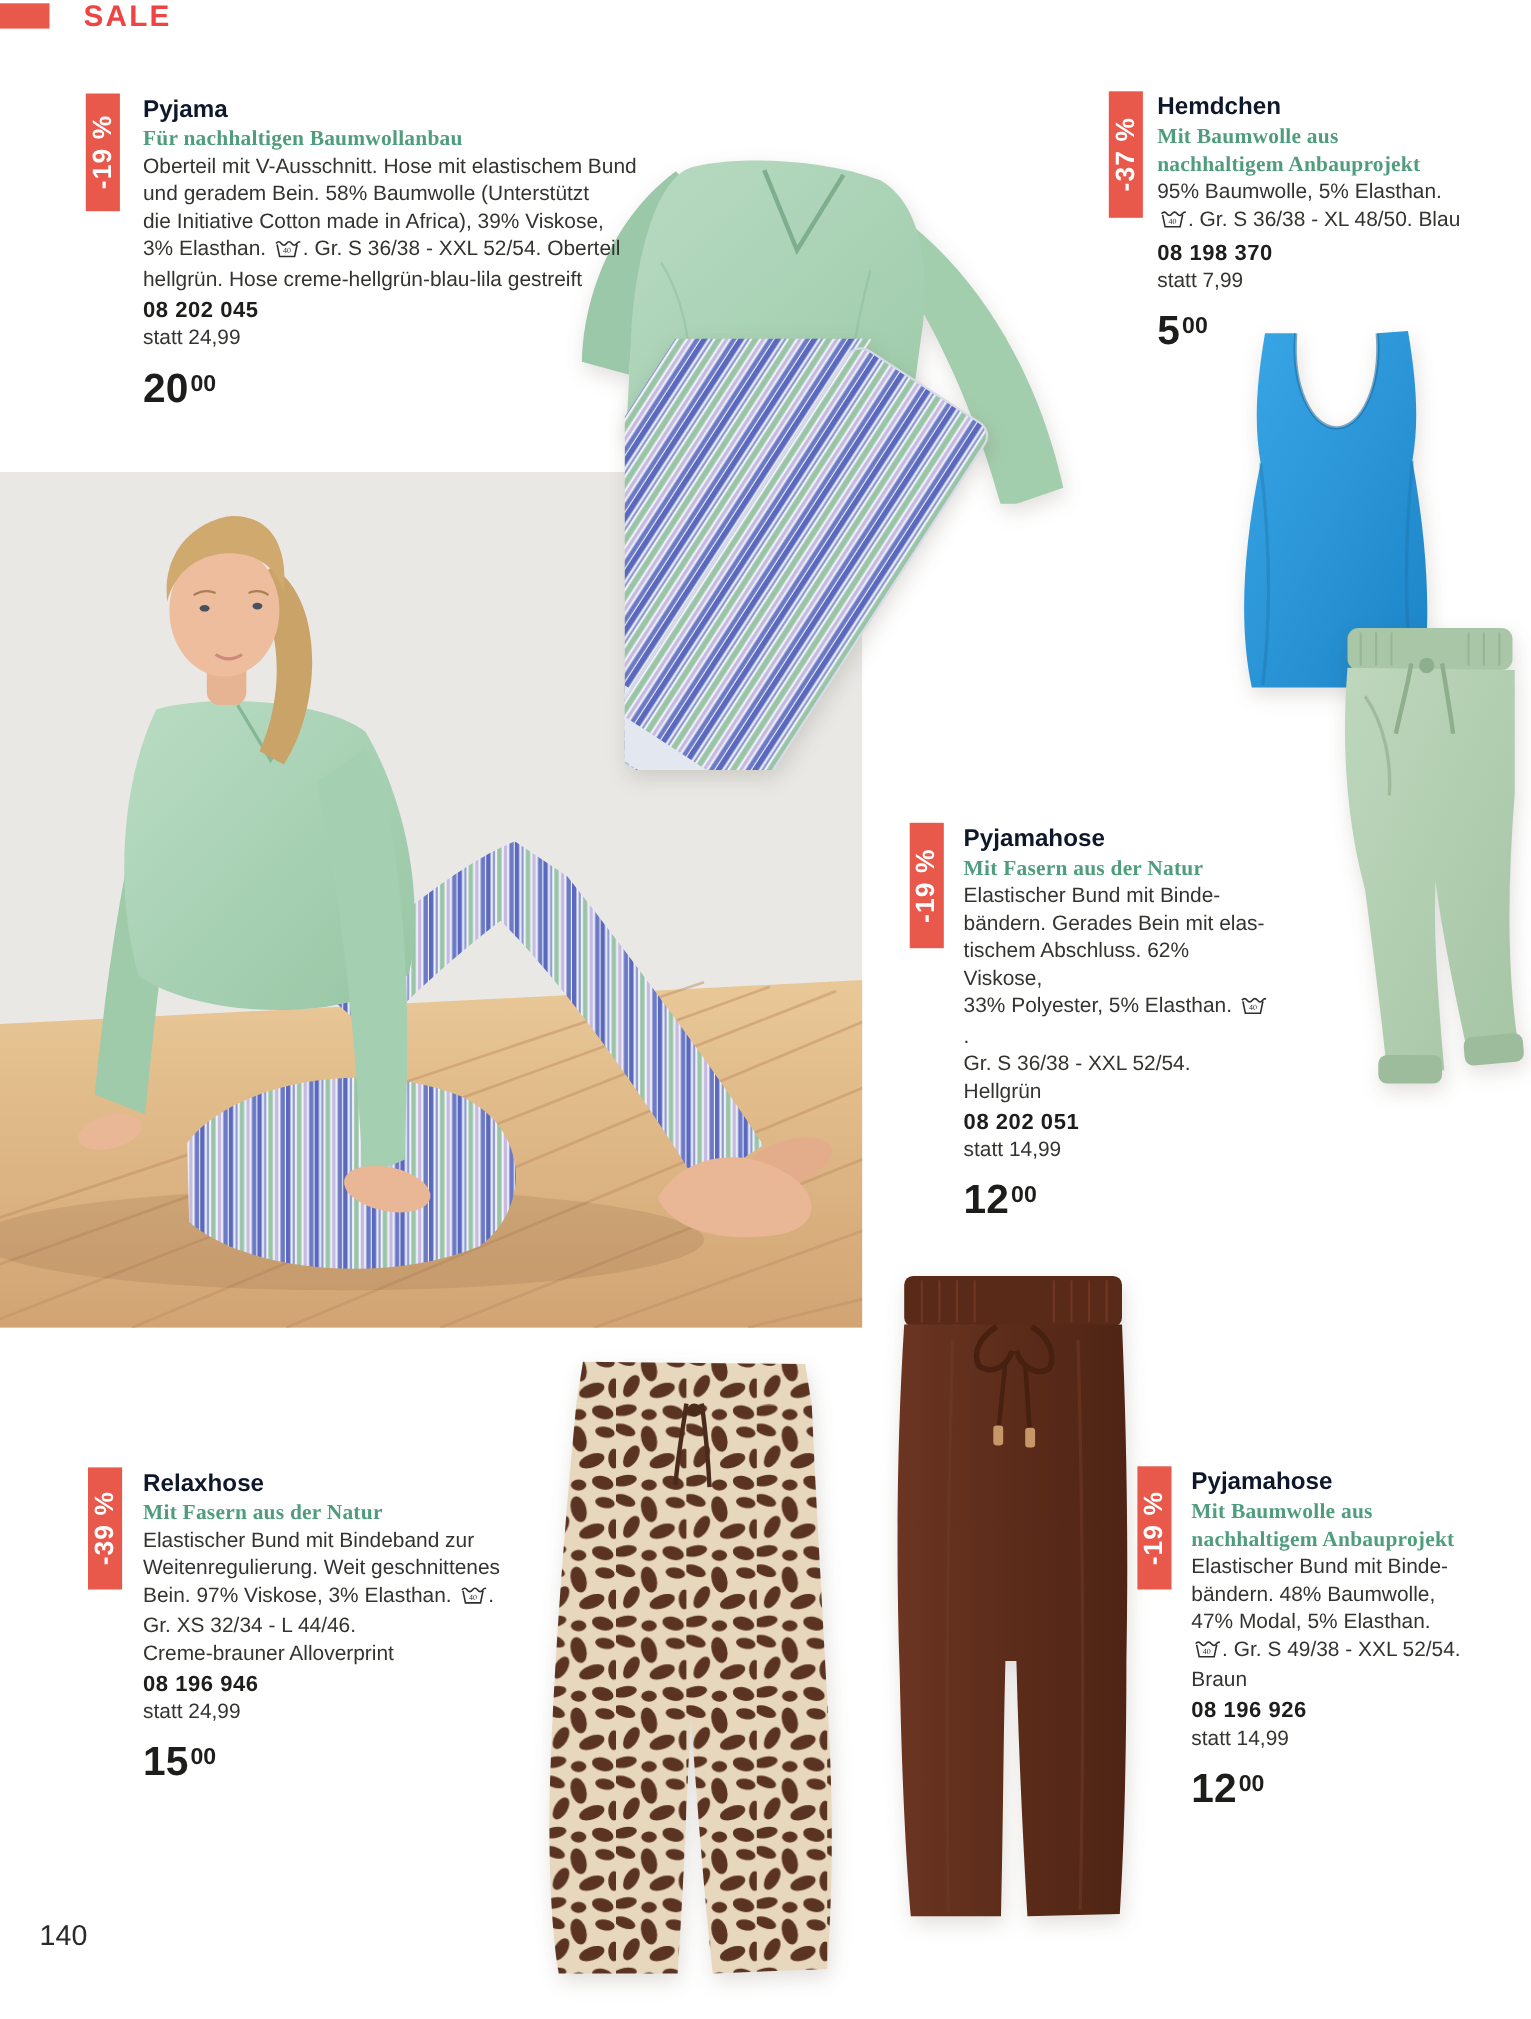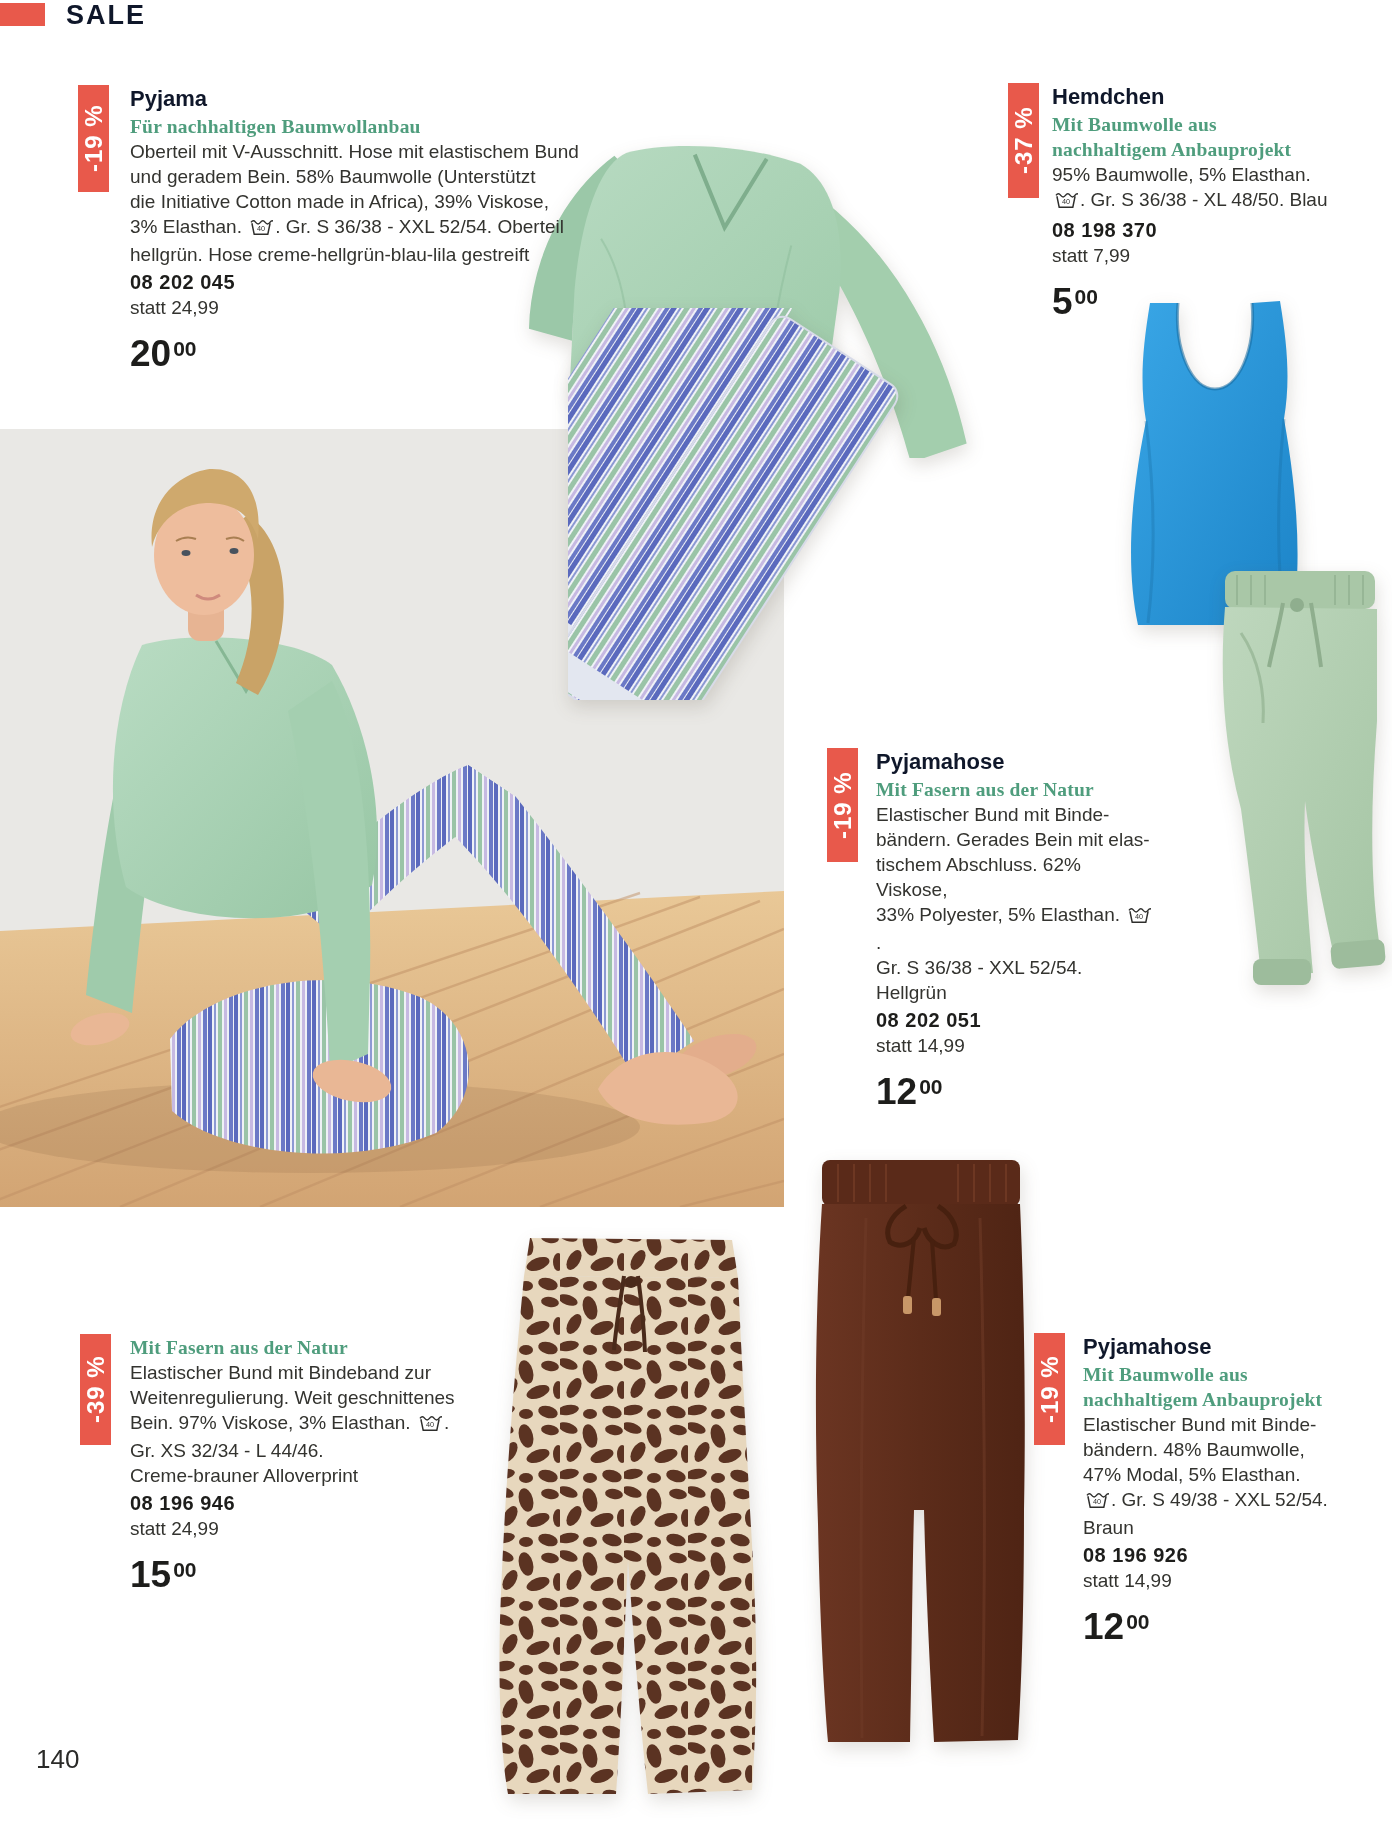--- a/index.html
+++ b/index.html
@@ -1,35 +1,35 @@
 <!DOCTYPE html>
 <html><head>
 <meta charset="utf-8">
 <style>
   html,body{margin:0;padding:0;background:#ffffff;}
   .page{position:relative;width:1392px;height:1835px;background:#fff;overflow:hidden;
         font-family:"Liberation Sans", sans-serif;color:#33332f;}
   
   .sale-square{position:absolute;left:0;top:3px;width:45px;height:23px;background:#e8594b;}
-  .sale-label{position:absolute;left:66px;top:0px;font-size:27px;font-weight:700;color:#0f172a;letter-spacing:2px;}
+  .sale-label{position:absolute;left:76px;top:0px;font-size:27px;font-weight:700;color:#ef4444;letter-spacing:2px;}
   
   .product{position:absolute;}
   .badge{position:absolute;left:0;top:0;width:31px;background:#e8594b;color:#fff;
          font-weight:700;font-size:24px;letter-spacing:1px;
          writing-mode:vertical-rl;transform:rotate(180deg);
          display:flex;align-items:center;justify-content:center;}
   .pcol{position:relative;}
   .ptitle{font-size:22px;font-weight:700;color:#0f172a;line-height:28px;}
   .psub{font-size:19.5px;font-weight:700;color:#4f9d7d;line-height:25px;white-space:pre-line;letter-spacing:.2px;margin-top:1px;font-family:Liberation Serif, serif;}
   .pdesc{font-size:19px;line-height:25px;color:#33332f;white-space:pre-line;}
   .partno{font-size:20px;font-weight:700;color:#1d1d1b;margin-top:2px;line-height:26px;letter-spacing:.5px;}
   .pold{font-size:19px;line-height:26px;color:#33332f;}
   .pprice{margin-top:9px;font-size:37px;font-weight:700;color:#1d1d1b;line-height:38px;}
   .pprice .sup{font-size:21px;vertical-align:10px;margin-left:2px;}
-  .wicon{display:inline-block;vertical-align:-3px;margin:0 2px;}
+  .wicon{display:inline-block;vertical-align:-3px;margin:0 2px;font-family:Liberation Serif, serif;}
   
   .imgwrap{position:absolute;filter:drop-shadow(2px 7px 9px rgba(70,55,40,.16));}
   .photowrap{position:absolute;}
   .pagenum{position:absolute;left:36px;top:1744px;font-size:26px;color:#2a2a28;}
 </style>
 </head>
 <body>
 
 <div class="page">
 
@@ -283,20 +283,21 @@
 Hellgrün</span></div>
       <div class="partno">08 202 051</div>
       <div class="pold">statt 14,99</div>
       <div class="pprice"><span>12</span><span class="sup">00</span></div>
     </div>
   </div>
 
   <div class="product" style="left:80px;top:1334px;width:440px;">
     <div class="badge" style="height:111px;">-39 %</div>
     <div class="pcol" style="margin-left:50px;width:390px;">
+      <div class="ptitle">Relaxhose</div>
       <div class="psub">Mit Fasern aus der Natur</div>
       <div class="pdesc"><span>Elastischer Bund mit Bindeband zur
 Weitenregulierung. Weit geschnittenes
 Bein. 97% Viskose, 3% Elasthan. </span><span class="wicon"><svg viewBox="0 0 26 22" width="24" height="20">
               <path d="M2,7 q2.6,-3.4 5.2,0 q2.6,3.4 5.2,0 q2.6,-3.4 5.2,0 q2.6,3.4 5.2,0 q2.6,-3.4 5.2,0" fill="none" stroke="#2e2e2c" stroke-width="1.6"></path>
               <path d="M3,8 L5.5,20 L20.5,20 L23,8" fill="none" stroke="#2e2e2c" stroke-width="1.6"></path>
               <text x="13" y="17" font-size="8" text-anchor="middle" fill="#2e2e2c">40</text>
             </svg></span><span>.
 Gr. XS 32/34 - L 44/46.
 Creme-brauner Alloverprint</span></div>

